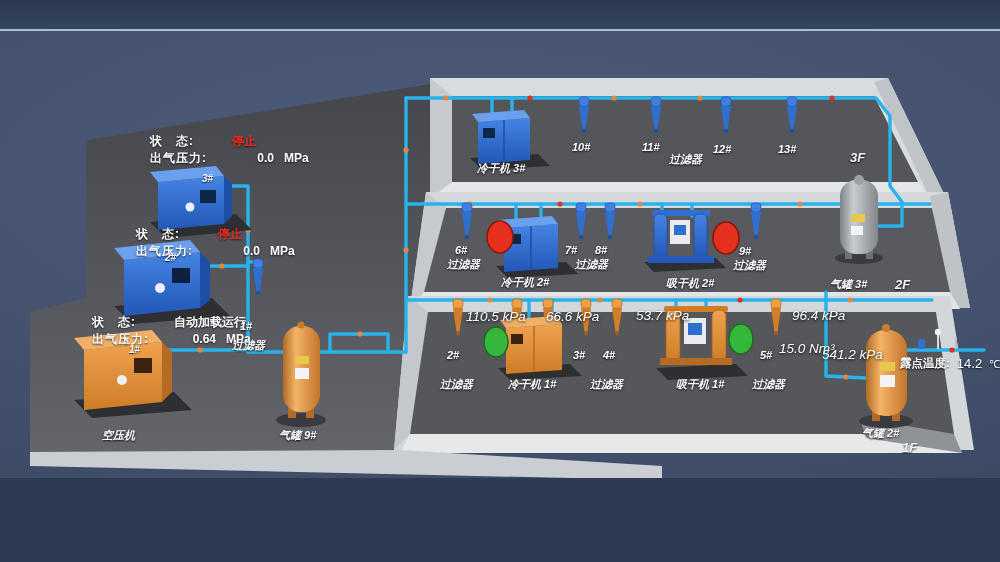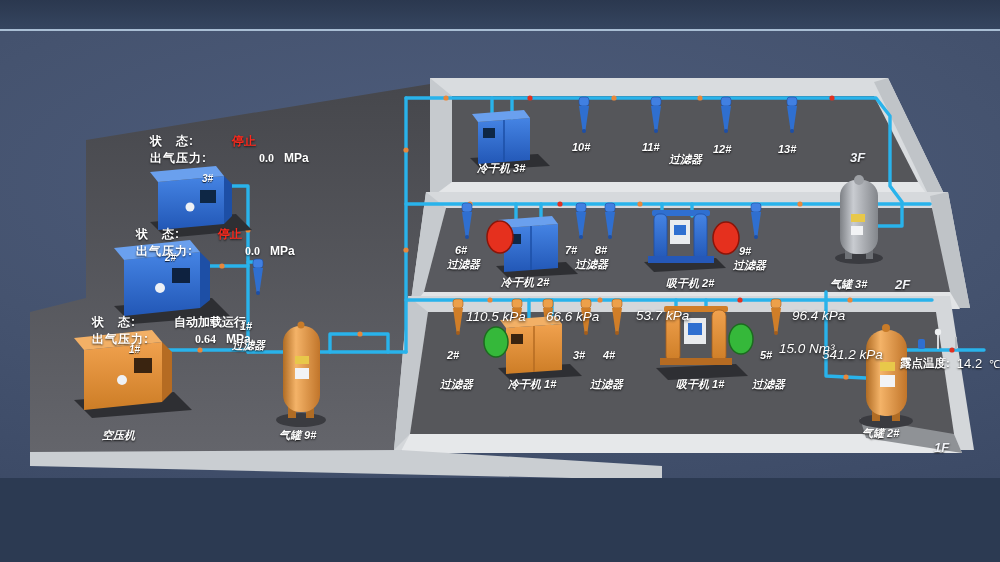--- a/index.html
+++ b/index.html
@@ -16,21 +16,21 @@
   .mnum{position:absolute;color:#fff;font-style:italic;font-weight:bold;font-size:10px;
     text-shadow:0 1px 1px rgba(0,0,0,.8);white-space:nowrap;z-index:3;}
   .meas{position:absolute;color:#fff;font-style:italic;font-size:13.5px;
     text-shadow:0 1px 3px rgba(0,0,0,.9);white-space:nowrap;z-index:3;margin-top:47px;}
   .flo{position:absolute;color:#f2f4f8;font-style:italic;font-weight:bold;font-size:13px;
     text-shadow:0 1px 2px rgba(0,0,0,.9);white-space:nowrap;z-index:3;}
   .spanel{position:absolute;color:#fff;font-weight:bold;font-size:12px;
     text-shadow:0 1px 2px rgba(0,0,0,.75);z-index:3;}
   .srow{display:flex;align-items:baseline;line-height:17px;}
   .slab{width:80px;letter-spacing:1px;}
-  .sval{margin-left:2px;font-family:Liberation Serif, serif;}
+  .sval{margin-left:2px;}
   .sval.num{width:42px;text-align:right;}
   .sunit{margin-left:10px;}
   .dewrow{position:absolute;display:flex;align-items:flex-start;color:#fff;z-index:3;
     text-shadow:0 1px 2px rgba(0,0,0,.9);}
   .dewrow .dl{font-weight:bold;font-size:11.5px;}
   .dewrow .dv{font-size:13px;margin-left:7px;}
   .dewrow .du{font-size:11px;margin-left:7px;}
   .pill{position:absolute;height:33px;border-radius:17px;z-index:6;cursor:pointer;
     background:linear-gradient(#3d74b6 0%,#1d4070 55%,#143055 100%);
     border:1px solid #0a1c33;
@@ -380,21 +380,21 @@
   <div class="lbl" style="left:676px;top:377px">吸干机 1#</div>
   <div class="lbl" style="left:760px;top:349px">5#</div>
   <div class="lbl" style="left:752px;top:377px">过滤器</div>
 
   <div class="dewrow" style="left:900px;top:356px">
     <span class="dl">露点温度:</span>
     <span class="dv">14.2</span>
     <span class="du">℃</span>
   </div>
   <div class="lbl" style="left:862px;top:426px">气罐 2#</div>
-  <div class="flo" style="left:934px;top:440px">1F</div>
+  <div class="flo" style="left:902px;top:440px">1F</div>
 
   <div class="home">
     <svg width="32" height="30" viewBox="0 0 32 30">
       <polygon points="16,1 31,14 27,14 27,29 5,29 5,14 1,14" fill="#ffffff"></polygon>
       <rect x="12.5" y="19" width="7" height="10" fill="#3a6fd4"></rect>
     </svg>
   </div>
   <div class="pill" style="left: 303px; top: 518px; width: 150px; color: rgb(224, 22, 22);">报警复位</div>
 
 </div>

